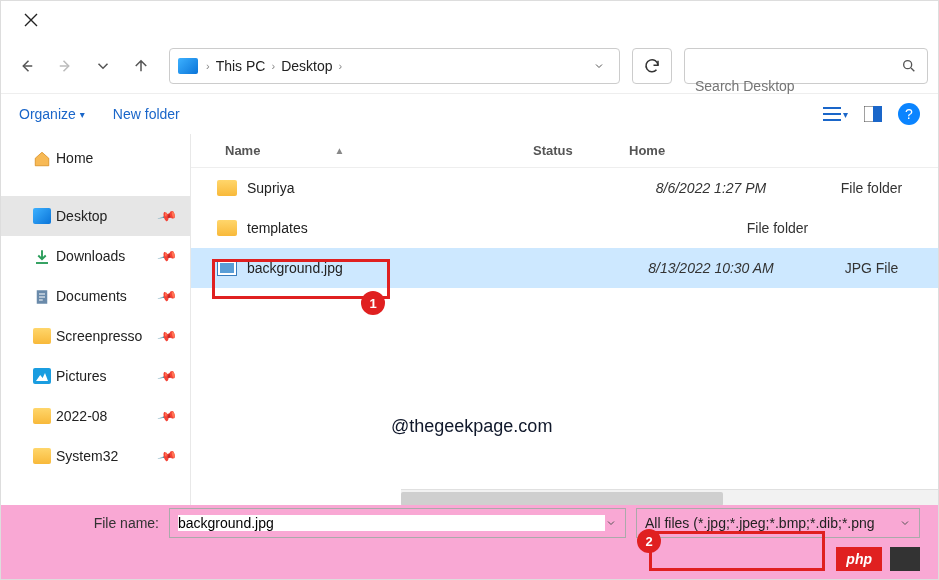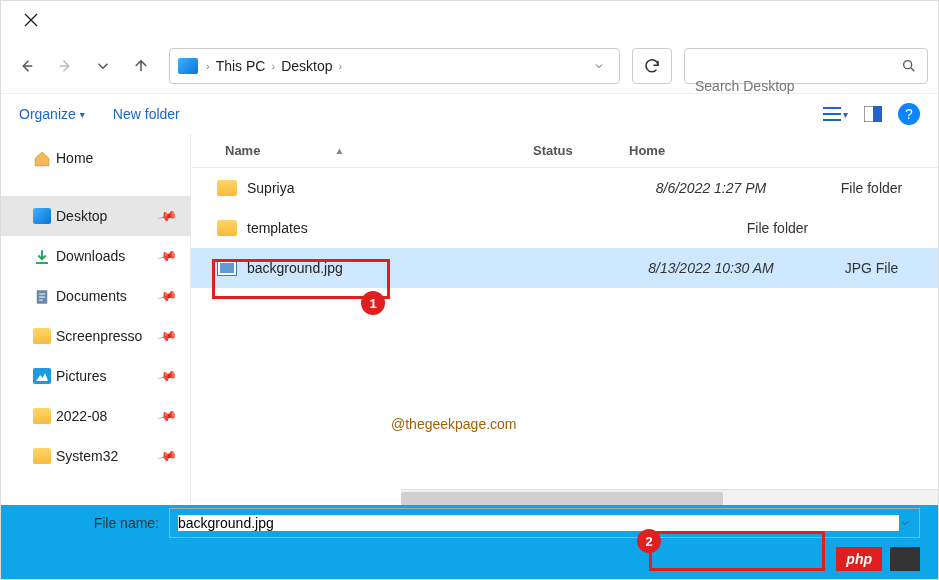--- a/index.html
+++ b/index.html
@@ -60,26 +60,26 @@
 .fico.img { border: 1px solid #3a7dbd; background: #fff; position: relative; }
 .fico.img::after { content:""; position:absolute; left:2px; top:2px; width:14px; height:10px; background:#5a9ed6; }
 
 .redbox { border: 3px solid #e02020; position: absolute; }
 .redbox.a { left: 211px; top: 258px; width: 178px; height: 40px; }
 .redbox.b { left: 648px; top: 530px; width: 176px; height: 40px; }
 .badge { position: absolute; width: 24px; height: 24px; border-radius: 50%; background: #e02020; color:#fff; display:flex; align-items:center; justify-content:center; font-size:13px; font-weight:600;}
 .badge.one { left: 360px; top: 290px; }
 .badge.two { left: 636px; top: 528px; }
 
-.watermark { position:absolute; left: 390px; top: 415px; color:#a16207; font-size:14px; pointer-events:none;}
+.watermark { position:absolute; left: 390px; top: 415px; color:#0f172a; font-size:18px; pointer-events:none;}
 
 .scrollstub { position:absolute; bottom:0; left:210px; right:0; height:18px; background:#f2f2f2; border-top:1px solid #e0e0e0;}
 .scrollstub .thumb { position:absolute; left:0; top:2px; width:60%; height:14px; background:#cfcfcf; border-radius:2px;}
 
-.footer { position: absolute; bottom: 0; left: 0; right: 0; height: 74px; padding: 0 18px; background:#0ea5e9;}
+.footer { position: absolute; bottom: 0; left: 0; right: 0; height: 74px; padding: 0 18px; background:#f9a8d4;}
 .fnrow { display: flex; align-items: center; height: 36px; gap: 10px; }
 .fnrow label { width: 140px; text-align: right; color:#333;}
 .fninput { flex: 1; height: 30px; border: 1px solid #aaa; padding: 0 8px; display:flex; align-items:center; justify-content:space-between;}
 .fninput input { border:none; outline:none; flex:1; font-size:14px;}
 .filtersel { width: 284px; height: 30px; border: 1px solid #aaa; padding: 0 8px; display: flex; align-items: center; justify-content: space-between; overflow:hidden; white-space:nowrap;}
 .btnrow { display: flex; justify-content: flex-end; gap: 10px; margin-top: 6px; align-items:center;}
 .btn { height: 32px; border: 1px solid #333; background: #fff; padding: 0 24px; display: flex; align-items: center; cursor: pointer; }
 .phpbadge { height:24px; background:#e02020; color:#fff; font-style:italic; font-weight:600; padding:0 10px; display:flex; align-items:center; font-size:14px; margin-left:8px;}
 .phpstub { width:30px; height:24px; background:#333; margin-left:-2px;}
 .sortup { font-size:10px; color:#888;}
@@ -270,20 +270,26 @@
 
 <div class="footer">
   <div class="fnrow">
     <label>File name:</label>
     <div class="fninput">
       <input value="background.jpg" style="">
       <svg width="12" height="12" viewBox="0 0 24 24">
           <path d="M6 9l6 6 6-6" stroke="#555" stroke-width="2" fill="none"></path>
         </svg>
     </div>
+    <div class="filtersel">
+      <span>All files (*.jpg;*.jpeg;*.bmp;*.dib;*.png</span>
+      <svg width="12" height="12" viewBox="0 0 24 24">
+          <path d="M6 9l6 6 6-6" stroke="#555" stroke-width="2" fill="none"></path>
+        </svg>
+    </div>
   </div>
   <div class="btnrow">
     <div class="phpbadge">php</div>
     <div class="phpstub"></div>
   </div>
 </div>
 
 <div class="redbox b"></div>
 <div class="badge two">2</div>
 

